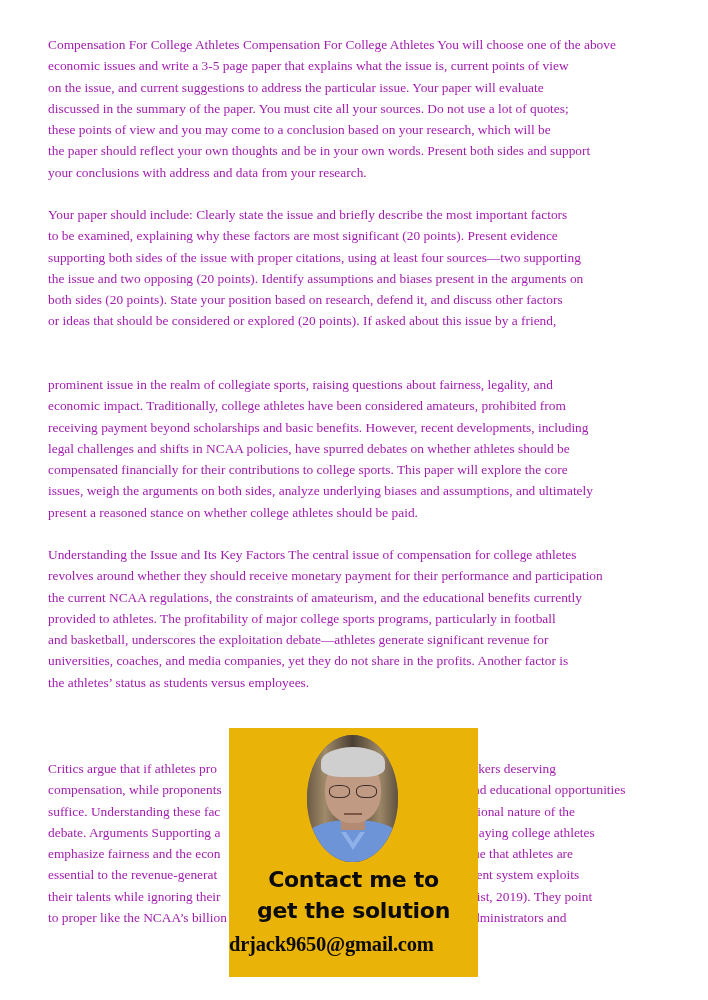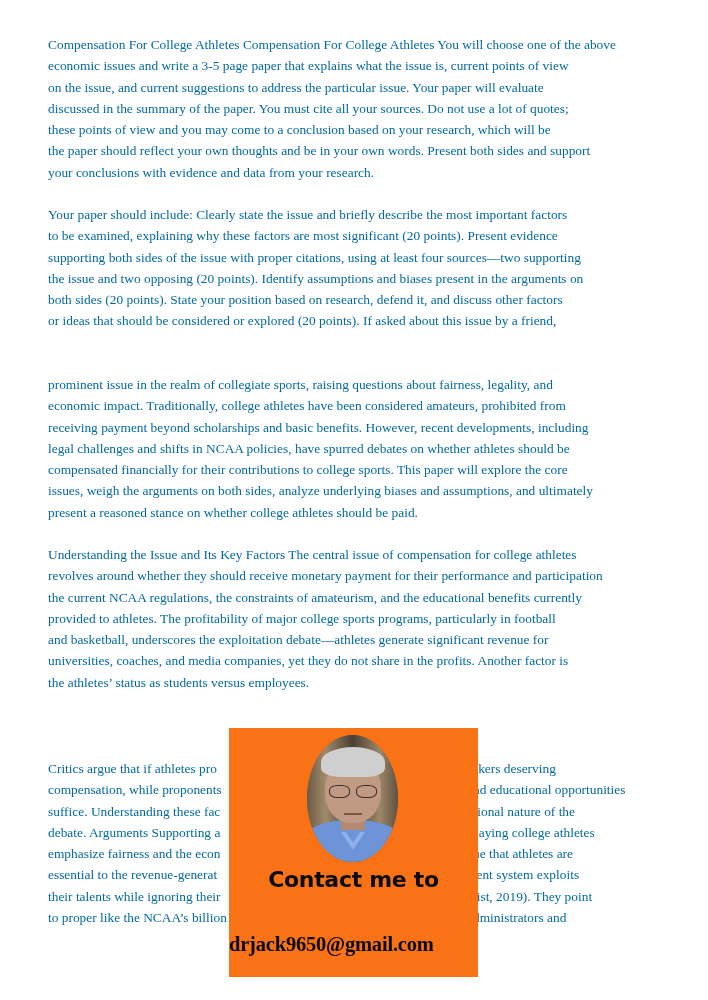--- a/index.html
+++ b/index.html
@@ -4,28 +4,28 @@
 <style>
   html, body { margin: 0; padding: 0; background: #ffffff; }
   body { width: 708px; height: 1000px; position: relative; overflow: hidden; }
   .page {
     position: absolute; left: 0; top: 0; width: 708px; height: 1000px;
     background: #ffffff;
   }
   .para {
     position: absolute; left: 48px; width: 640px;
     font-family: "Liberation Serif", "DejaVu Serif", serif;
-    font-size: 13.4px; color: #0369a1;
+    font-size: 13.4px; color: #a21caf;
   }
   .line {
     display: block; white-space: nowrap; height: 21.3px; line-height: 21.3px;
   }
   .card {
     position: absolute; left: 229px; top: 728px; width: 249px; height: 249px;
-    background: #f97316;
+    background: #eab308;
   }
   .portrait {
     position: absolute; left: 78px; top: 7px; width: 91px; height: 127px;
     border-radius: 50%; overflow: hidden;
     background: #7a6a55;
   }
   .portrait .bg { position: absolute; inset: 0; background: linear-gradient(90deg,#6b5a44 0%,#a08a6a 20%,#4a3f33 50%,#9c8767 80%,#5f5040 100%); }
   .portrait .shirt {
     position: absolute; left: -5px; right: -5px; bottom: -8px; height: 50px;
     background: #6e94d8; border-radius: 45% 45% 0 0;
@@ -72,21 +72,21 @@
 
 <div class="page">
 
   <div class="para" style="top:34px">
     <span class="line">Compensation For College Athletes Compensation For College Athletes You will choose one of the above</span>
     <span class="line">economic issues and write a 3-5 page paper that explains what the issue is, current points of view</span>
     <span class="line">on the issue, and current suggestions to address the particular issue. Your paper will evaluate</span>
     <span class="line">discussed in the summary of the paper. You must cite all your sources. Do not use a lot of quotes;</span>
     <span class="line">these points of view and you may come to a conclusion based on your research, which will be</span>
     <span class="line">the paper should reflect your own thoughts and be in your own words. Present both sides and support</span>
-    <span class="line">your conclusions with evidence and data from your research.</span>
+    <span class="line">your conclusions with address and data from your research.</span>
   </div>
 
   <div class="para" style="top:204px">
     <span class="line">Your paper should include: Clearly state the issue and briefly describe the most important factors</span>
     <span class="line">to be examined, explaining why these factors are most significant (20 points). Present evidence</span>
     <span class="line">supporting both sides of the issue with proper citations, using at least four sources—two supporting</span>
     <span class="line">the issue and two opposing (20 points). Identify assumptions and biases present in the arguments on</span>
     <span class="line">both sides (20 points). State your position based on research, defend it, and discuss other factors</span>
     <span class="line">or ideas that should be considered or explored (20 points). If asked about this issue by a friend,</span>
   </div>
@@ -130,16 +130,17 @@
       <div class="collar"></div>
       <div class="face"></div>
       <div class="hair"></div>
       <div class="glasses">
           <div class="lens l"></div>
           <div class="lens r"></div>
         </div>
       <div class="mouth"></div>
     </div>
     <div class="cta l1">Contact me to</div>
+    <div class="cta l2">get the solution</div>
     <div class="email">drjack9650@gmail.com</div>
   </div>
 
 </div>
 
 </body></html>

